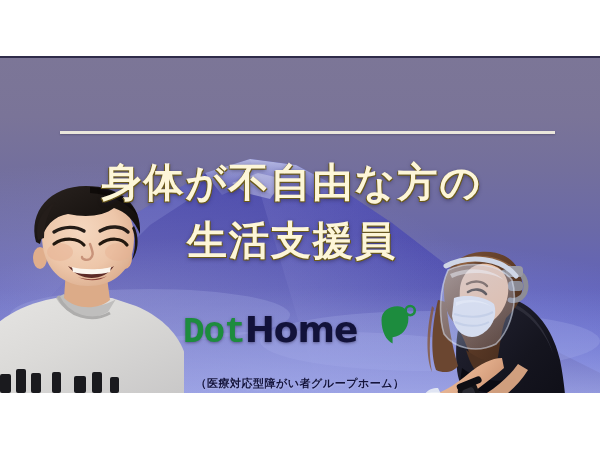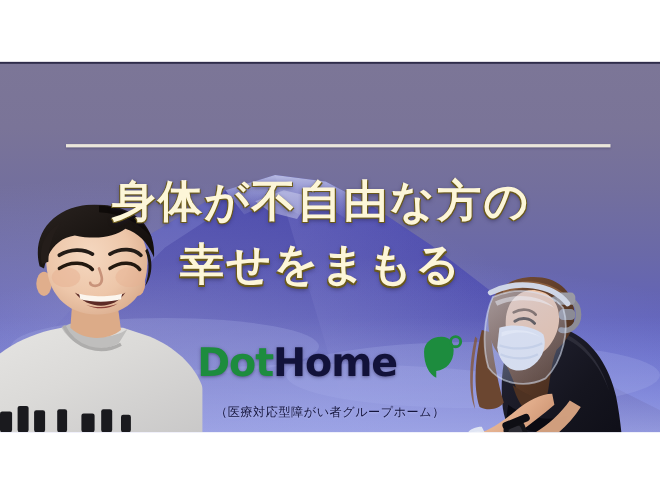--- a/index.html
+++ b/index.html
@@ -131,31 +131,31 @@
     display: inline-block;
     position: relative;
     font-family: "DejaVu Sans", sans-serif;
     font-weight: bold;
     font-size: 36px;
     letter-spacing: -1px;
     line-height: 40px;
     white-space: nowrap;
     text-shadow: 0 1px 3px rgba(35,30,65,.5);
   }
-  #logo-dot  { color: #1d8c3e; }
+  #logo-dot  { color: #1d8c3e; font-family: Liberation Mono, monospace; }
   #logo-home { color: #12123a; }
   #logo-mark {
     display: inline-block;
     vertical-align: -4px;
     margin-left: 6px;
   }
   #logo-caption {
-    margin-top: 12px;
+    margin-top: 22px;
     font-family: "DejaVu Sans", sans-serif;
-    font-weight: normal;
+    font-weight: bold;
     font-size: 11px;
     letter-spacing: .5px;
     color: #14143c;
     text-shadow: 0 1px 2px rgba(220,225,255,.35);
     white-space: nowrap;
   }
 
   
   .person { position: absolute; z-index: 20; }
 
@@ -232,21 +232,21 @@
       <ellipse cx="430" cy="238" rx="170" ry="30" fill="#aab0ea" opacity=".28"></ellipse>
       <ellipse cx="300" cy="262" rx="230" ry="34" fill="#b2b7ee" opacity=".26"></ellipse>
     </svg>
 
     <div class="haze"></div>
 
     <div id="tagline-rule"></div>
 
     <div id="headline">
       <span class="l1">身体が不自由な方の</span>
-      <span class="l2">幸せをまもる</span>
+      <span class="l2">生活支援員</span>
     </div>
 
     <div id="logo-block">
       <div id="logo-wordmark">
         <span id="logo-dot">Dot</span><span id="logo-home">Home</span>
         <span id="logo-mark">
           <svg width="42" height="42" viewBox="0 0 42 42">
             <path d="M6.5 16 C6.5 7.6 13.4 2.2 22.4 2.2 C29.6 2.2 33.4 7.0 33.4 14.6
                      C33.4 24.6 27.0 32.2 17.6 33.2 L17.6 39.4 C11.0 36.6 6.5 27.0 6.5 16 Z" fill="#1d8c3e"></path>
             <circle cx="35.2" cy="6.6" r="4.6" fill="none" stroke="#1d8c3e" stroke-width="2.6"></circle>

